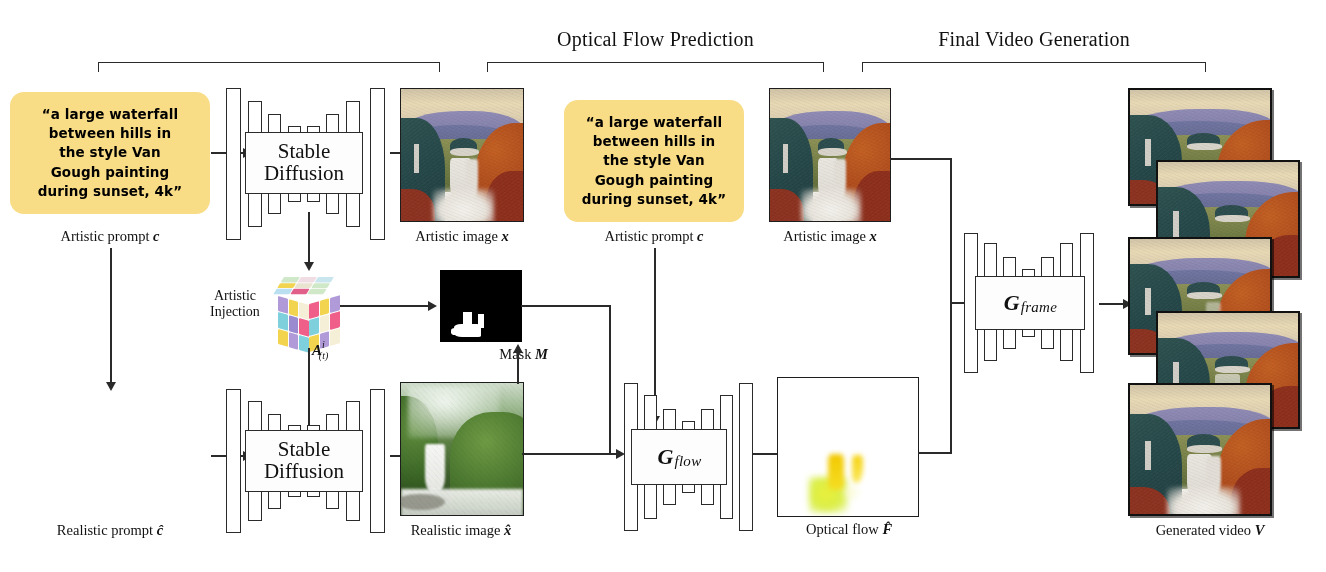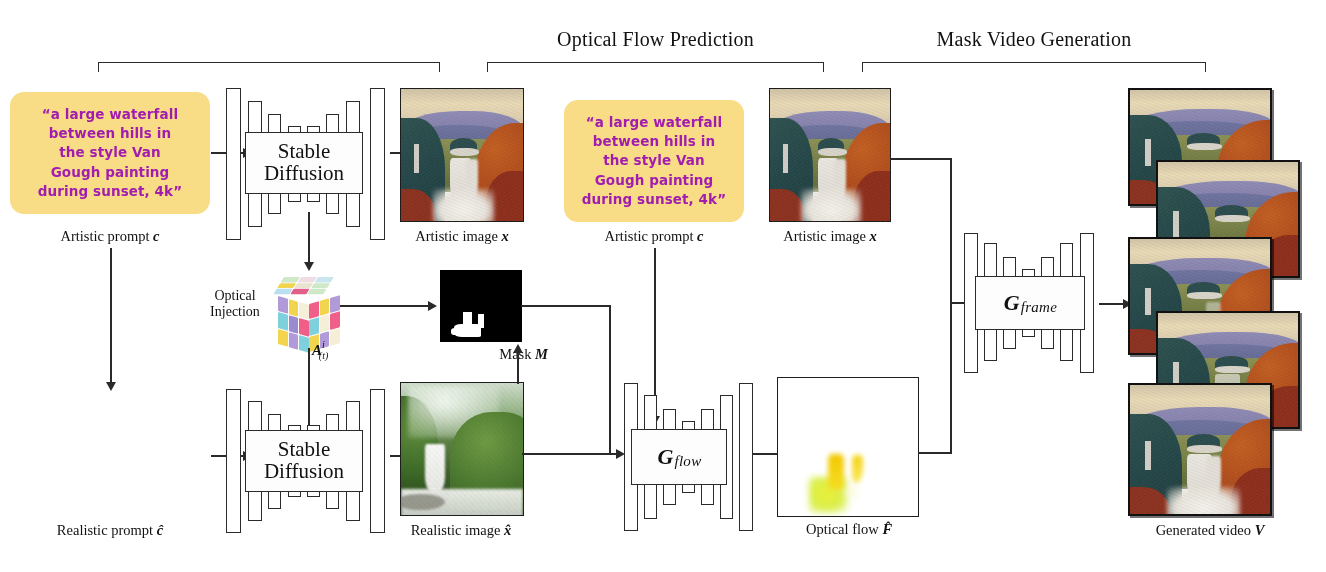--- a/index.html
+++ b/index.html
@@ -12,21 +12,21 @@
              text-align:center;white-space:nowrap;color:#111;}
   .bracket{position:absolute;border-top:1.6px solid #2a2a2a;
            border-left:1.6px solid #2a2a2a;border-right:1.6px solid #2a2a2a;
            height:10px;box-sizing:border-box;}
 
   
   .prompt{position:absolute;border-radius:14px;box-sizing:border-box;
           display:flex;align-items:center;justify-content:center;
           font-family:"DejaVu Sans","Liberation Sans",sans-serif;
           font-size:13.5px;line-height:1.42;text-align:center;
-          color:#a21caf;padding:12px 10px;white-space:pre-line;
+          color:#000000;padding:12px 10px;white-space:pre-line;
           font-weight:600;letter-spacing:.1px;}
 
   
   .cap{position:absolute;font-size:14.5px;white-space:nowrap;color:#111;}
   .cap b{font-weight:bold;font-style:italic;}
 
   
   .unet{position:absolute;}
   .bar{position:absolute;background:#ffffff;border:1.4px solid #2b2b2b;
        box-sizing:border-box;}
@@ -149,21 +149,21 @@
 </head>
 <body>
 
 <div class="stage">
 
   <div class="bracket" style="left:98px;top:62px;width:342px;"></div>
 
   <div class="sec-title" style="left:487px;top:28px;width:337px;">Optical Flow Prediction</div>
   <div class="bracket" style="left:487px;top:62px;width:337px;"></div>
 
-  <div class="sec-title" style="left:862px;top:28px;width:344px;">Mask Video Generation</div>
+  <div class="sec-title" style="left:862px;top:28px;width:344px;">Final Video Generation</div>
   <div class="bracket" style="left:862px;top:62px;width:344px;"></div>
 
   <div class="prompt" style="left:10px;top:92px;width:200px;height:122px;background:#F9DC86;">“a large waterfall
 between hills in
 the style Van
 Gough painting
 during sunset, 4k”</div>
   <div class="cap" style="left:10px;top:228px;width:200px;text-align:center;">Artistic prompt <b>c</b></div>
 
   <div class="ln lnh" style="left:211px;top:152px;width:34px;"></div>
@@ -203,21 +203,21 @@
       <div class="redfloorL"></div>
     <div class="mist"></div>
       <div class="grain"></div>
   </div>
   <div class="cap" style="left:392px;top:228px;width:140px;text-align:center;">Artistic image <b>x</b></div>
 
   <div class="ln lnv" style="left:308px;top:212px;height:52px;"></div>
   <div class="arw d" style="left:304px;top:262px;"></div>
 
   <div class="cap" style="left:196px;top:288px;width:78px;text-align:center;font-size:14px;line-height:1.12;">
-    <span>Optical</span><br>
+    <span>Artistic</span><br>
     <span>Injection</span>
   </div>
 
   <div class="cube" style="left:276px;top:277px;width:66px;height:72px;">
 
     <div class="face" style="left:8px;top:0px;width:50px;height:22px;grid-template-columns:repeat(3,1fr);grid-template-rows:repeat(3,1fr);transform:skewX(-32deg) scaleY(.78);transform-origin:top left;">
       <div class="cell" style="background:#cfe8c8"></div>
         <div class="cell" style="background:#f0dde4"></div>
         <div class="cell" style="background:#c9e6ef"></div>
       <div class="cell" style="background:#f2d44f"></div>

